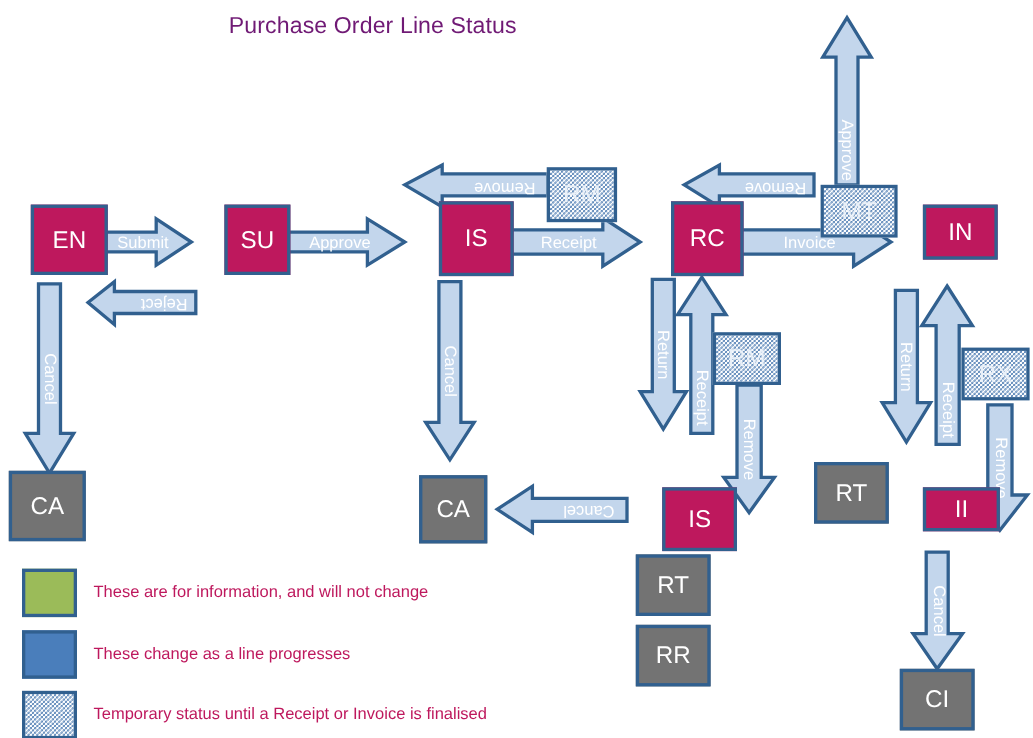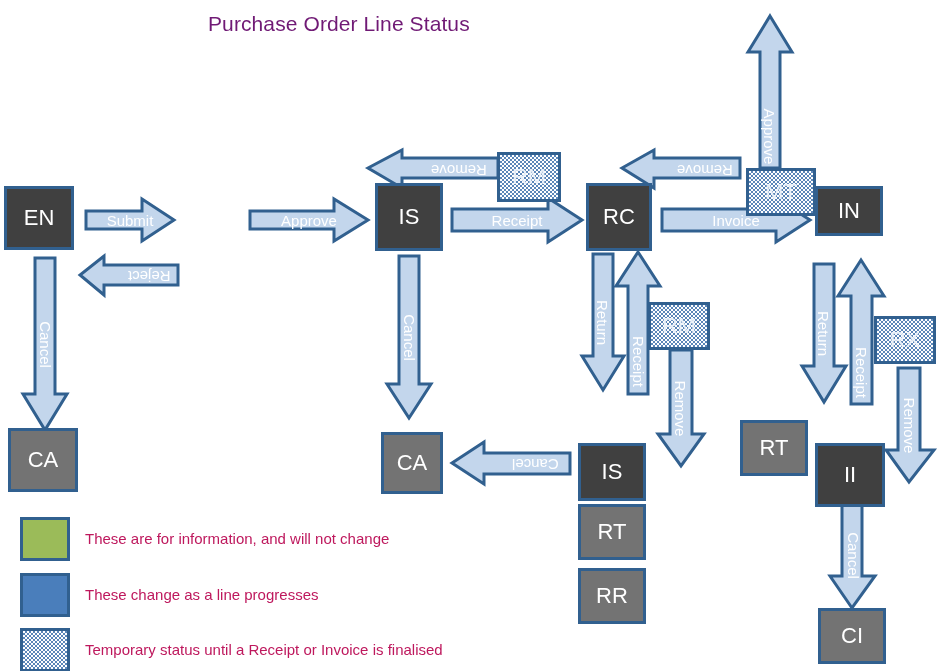--- a/index.html
+++ b/index.html
@@ -32,21 +32,21 @@
     position: absolute;
     box-sizing: border-box;
     border: 3px solid #31608F;
     display: flex;
     align-items: center;
     justify-content: center;
     color: #ffffff;
     font-size: 22px;
     line-height: 1;
   }
-  .box.blue  { background: #404040; }
+  .box.blue  { background: #be185d; margin-left: 24px; }
   .box.green { background: #737373; }
   .box.hatch {
     background-color: #ffffff;
     background-image:
       linear-gradient(45deg, #5B86B8 25%, transparent 25%, transparent 75%, #5B86B8 75%),
       linear-gradient(45deg, #5B86B8 25%, transparent 25%, transparent 75%, #5B86B8 75%);
     background-size: 4px 4px;
     background-position: 0 0, 2px 2px;
     color: #e9f0f8;
   }
@@ -249,38 +249,39 @@
   <div class="arrow" style="left:828px; top:500px; width:50px; height:110px;">
     <svg width="50" height="110" viewBox="0 0 50 110">
       <polygon class="arrow-shape" points="14,2 34,2 34,76 47,76 24,108 2,76 14,76"></polygon>
     </svg>
     <div class="arrow-label rot90" style="padding-bottom:22px;">
         <span>Cancel</span>
       </div>
   </div>
 
   <div class="box blue" style="left:4px;   top:186px; width:70px; height:64px;">EN</div>
+  <div class="box blue" style="left:180px; top:186px; width:60px; height:64px;">SU</div>
   <div class="box blue" style="left:375px; top:183px; width:68px; height:68px;">IS</div>
   <div class="box hatch" style="left:497px; top:152px; width:64px; height:50px;">RM</div>
   <div class="box blue" style="left:586px; top:183px; width:66px; height:68px;">RC</div>
   <div class="box hatch" style="left:727px; top:168px; width:70px; height:48px;margin-left:19px;">MT</div>
   <div class="box blue" style="left:815px; top:186px; width:68px; height:50px;">IN</div>
 
   <div class="box green" style="left:8px;   top:428px; width:70px; height:64px;">CA</div>
   <div class="box green" style="left:381px; top:432px; width:62px; height:62px;">CA</div>
 
   <div class="box hatch" style="left:648px; top:302px; width:62px; height:48px;">RM</div>
   <div class="box hatch" style="left:874px; top:316px; width:62px; height:48px;">RX</div>
 
   <div class="box blue" style="left:578px; top:443px; width:68px; height:58px;">IS</div>
   <div class="box green" style="left:578px; top:504px; width:68px; height:56px;">RT</div>
   <div class="box green" style="left:578px; top:568px; width:68px; height:56px;">RR</div>
 
   <div class="box green" style="left:740px; top:420px; width:68px; height:56px;">RT</div>
-  <div class="box blue" style="left:815px; top:443px; width:70px; height:64px;">II</div>
+  <div class="box blue" style="left:815px; top:443px; width:70px; height:40px;">II</div>
   <div class="box green" style="left:818px; top:608px; width:68px; height:56px;text-align:right;">CI</div>
 
   <div class="legend-swatch" style="left:20px; top:517px; background:#9BBB59;"></div>
   <div class="legend-text" style="left:85px; top:530px;">These are for information, and will not change</div>
 
   <div class="legend-swatch" style="left:20px; top:573px; background:#4A7EBB;"></div>
   <div class="legend-text" style="left:85px; top:586px;">These change as a line progresses</div>
 
   <div class="legend-swatch legend-hatch" style="left:20px; top:628px;
        background-color:#ffffff;

